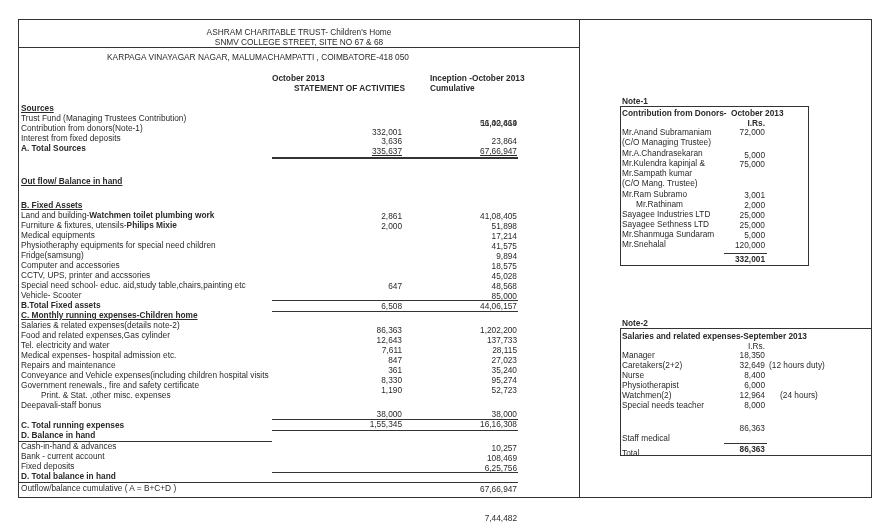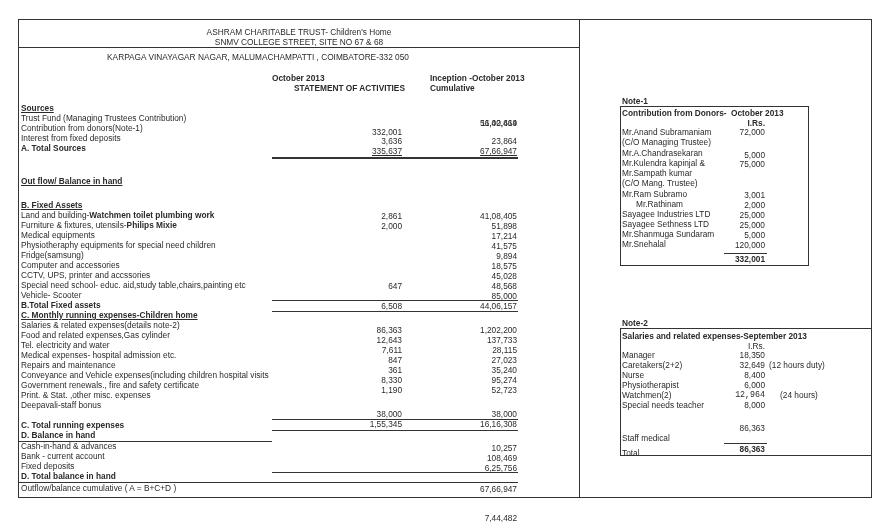--- a/index.html
+++ b/index.html
@@ -22,21 +22,21 @@
 </style>
 </head>
 <body>
 
 <div class="box" style="left:18px;top:19px;width:562px;height:479px;"></div>
 <div class="box" style="left:579px;top:19px;width:293px;height:479px;"></div>
 <div class="hl" style="left:18px;top:47px;width:562px;"></div>
 
 <div class="abs c" style="left:18px;top:27px;width:562px;">ASHRAM CHARITABLE TRUST-  Children's Home</div>
 <div class="abs c" style="left:18px;top:37px;width:562px;">SNMV COLLEGE STREET, SITE NO 67 &amp; 68</div>
-<div class="abs c" style="left:18px;top:52px;width:480px;">KARPAGA VINAYAGAR NAGAR, MALUMACHAMPATTI , COIMBATORE-332 050</div>
+<div class="abs c" style="left:18px;top:52px;width:480px;">KARPAGA VINAYAGAR NAGAR, MALUMACHAMPATTI , COIMBATORE-418 050</div>
 <div class="abs b" style="left:272px;top:73px;">October 2013</div>
 <div class="abs b" style="left:294px;top:83px;">STATEMENT OF ACTIVITIES</div>
 <div class="abs b" style="left:430px;top:73px;">Inception -October 2013</div>
 <div class="abs b" style="left:430px;top:83px;">Cumulative</div>
 
 <div class="row b u" style="top:103px;">Sources</div>
 <div>
   <div class="row" style="top:113px;">Trust Fund (Managing Trustees Contribution)</div>
   <div class="num c2" style="top:118px;">56,00,414</div>
   <div class="row" style="top:123px;">Contribution from donors(Note-1)</div>
@@ -129,21 +129,21 @@
   <div class="row" style="top:370px;width:308px;overflow:hidden;">Conveyance and Vehicle expenses(including children hospital visits</div>
   <div class="num c1" style="top:375px;">8,330</div>
   <div class="num c2" style="top:375px;">95,274</div>
 </div>
 <div>
   <div class="row" style="top:380px;">Government renewals., fire and safety certificate</div>
   <div class="num c1" style="top:385px;">1,190</div>
   <div class="num c2" style="top:385px;">52,723</div>
 </div>
 <div>
-  <div class="row" style="top:390px;">Print. &amp; Stat. ,other misc. expenses</div>
+  <div class="row" style="top:390px;margin-left:20px;">Print. &amp; Stat. ,other misc. expenses</div>
 </div>
 <div>
   <div class="row" style="top:400px;">Deepavali-staff bonus</div>
   <div class="num c1" style="top:409px;">38,000</div>
   <div class="num c2" style="top:409px;">38,000</div>
 </div>
 <div class="hl" style="left:272px;top:419px;width:246px;"></div>
 <div class="row b" style="top:420px;">C. Total running expenses</div>
 <div class="num c1" style="top:419px;">1,55,345</div>
 <div class="num c2" style="top:419px;">16,16,308</div>
@@ -209,21 +209,21 @@
   <div class="nrow" style="left:622px;top:350px;">Manager</div>
   <div class="nrow r" style="left:715px;top:350px;width:50px;">18,350</div>
   <div class="nrow" style="left:622px;top:360px;">Caretakers(2+2)</div>
   <div class="nrow r" style="left:715px;top:360px;width:50px;">32,649</div>
   <div class="nrow" style="left:769px;top:360px;">(12 hours duty)</div>
   <div class="nrow" style="left:622px;top:370px;">Nurse</div>
   <div class="nrow r" style="left:715px;top:370px;width:50px;">8,400</div>
   <div class="nrow" style="left:622px;top:380px;">Physiotherapist</div>
   <div class="nrow r" style="left:715px;top:380px;width:50px;">6,000</div>
   <div class="nrow" style="left:622px;top:390px;">Watchmen(2)</div>
-  <div class="nrow r" style="left:715px;top:390px;width:50px;font-family:Liberation Mono, monospace;">12,964</div>
+  <div class="nrow r" style="left:715px;top:390px;width:50px;">12,964</div>
   <div class="nrow" style="left:769px;top:390px;padding-left:11px;">(24 hours)</div>
   <div class="nrow" style="left:622px;top:400px;">Special needs teacher</div>
   <div class="nrow r" style="left:715px;top:400px;width:50px;">8,000</div>
 </div>
 <div class="nrow r" style="left:715px;top:423px;width:50px;">86,363</div>
 <div class="nrow" style="left:622px;top:433px;">Staff medical</div>
 <div class="hl" style="left:724px;top:443px;width:43px;"></div>
 <div class="nrow" style="left:622px;top:448px;">Total</div>
 <div class="nrow r b" style="left:715px;top:444px;width:50px;">86,363</div>
 

